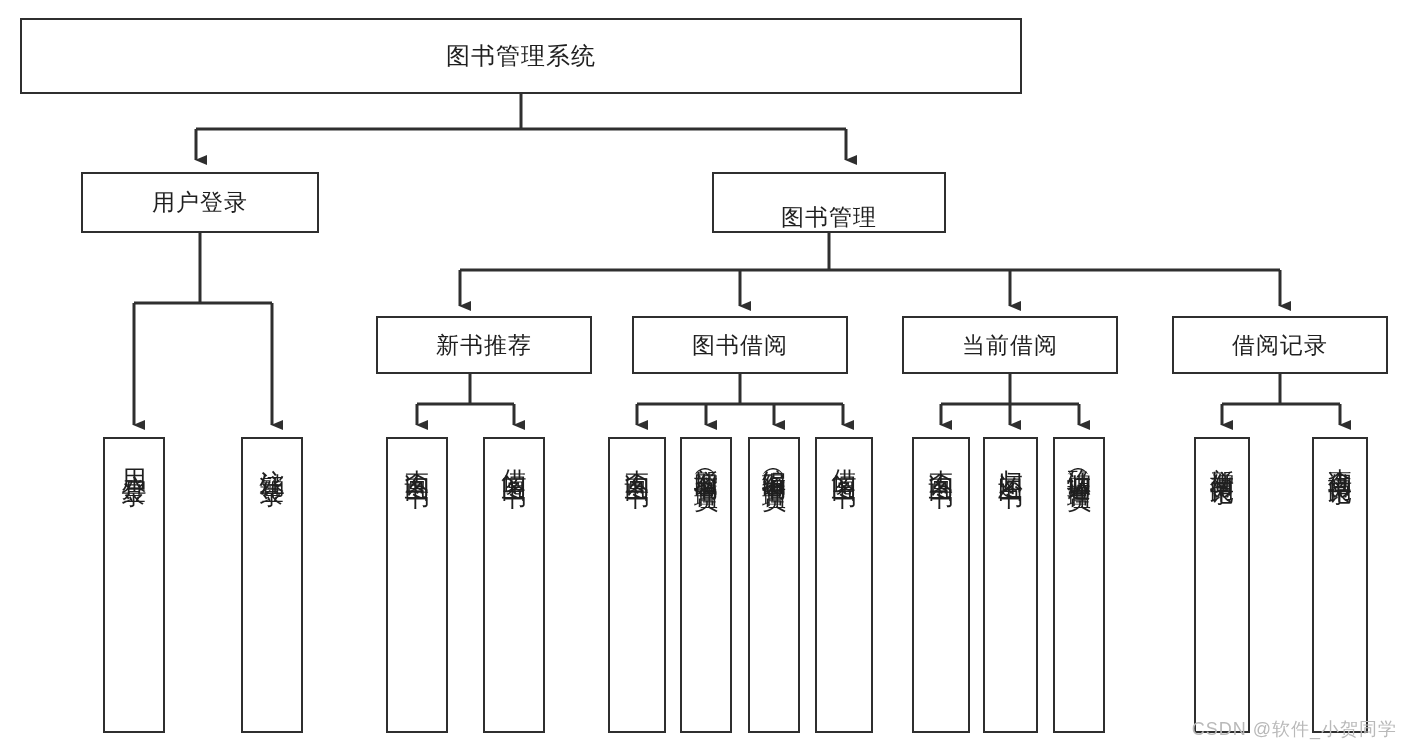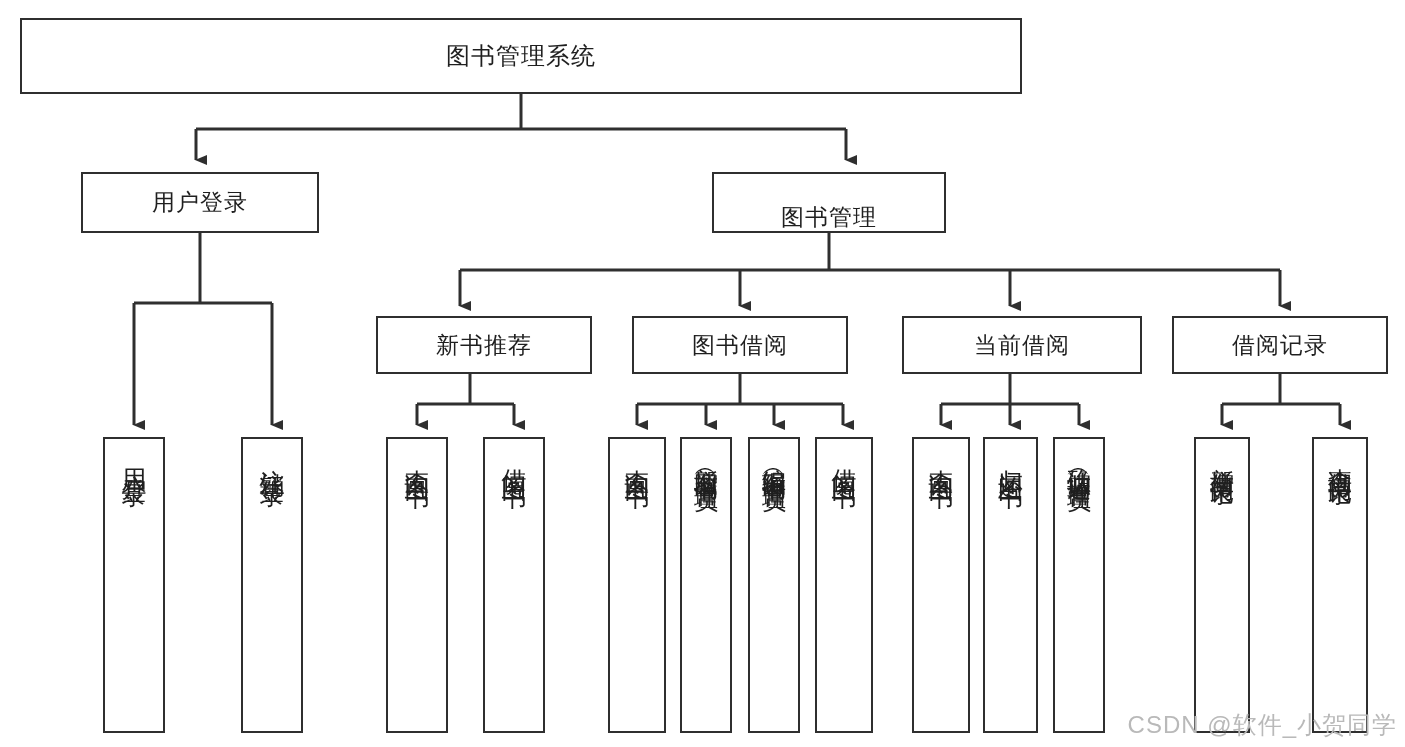--- a/index.html
+++ b/index.html
@@ -55,21 +55,21 @@
     line-height:1;
     white-space:nowrap;
   }
   .node.vert.narrow .label{
     font-size:24px;
     letter-spacing:3px;
   }
   .watermark{
     position:absolute;
     right:8px;bottom:6px;
-    font-size:24px;
+    font-size:18px;
     color:#b9b9b9;
     letter-spacing:1px;
     z-index:5;
     white-space:nowrap;
   }
 </style>
 </head>
 <body>
 
 <div id="diagram">
@@ -134,21 +134,21 @@
   <div class="node horiz" style="left:712px;top:172px;width:234px;height:61px;align-items:flex-end;">
     <span class="label">图书管理</span>
   </div>
 
   <div class="node horiz" style="left:362px;top:316px;width:216px;height:58px;margin-left:14px;">
     <span class="label">新书推荐</span>
   </div>
   <div class="node horiz" style="left:632px;top:316px;width:216px;height:58px;">
     <span class="label">图书借阅</span>
   </div>
-  <div class="node horiz" style="left:902px;top:316px;width:240px;height:58px;">
+  <div class="node horiz" style="left:902px;top:316px;width:216px;height:58px;">
     <span class="label">当前借阅</span>
   </div>
   <div class="node horiz" style="left:1172px;top:316px;width:216px;height:58px;">
     <span class="label">借阅记录</span>
   </div>
 
   <div class="node vert" style="left:103px;top:437px;width:62px;height:296px;">
     <span class="label">用户登录</span>
   </div>
   <div class="node vert" style="left:241px;top:437px;width:62px;height:296px;">

